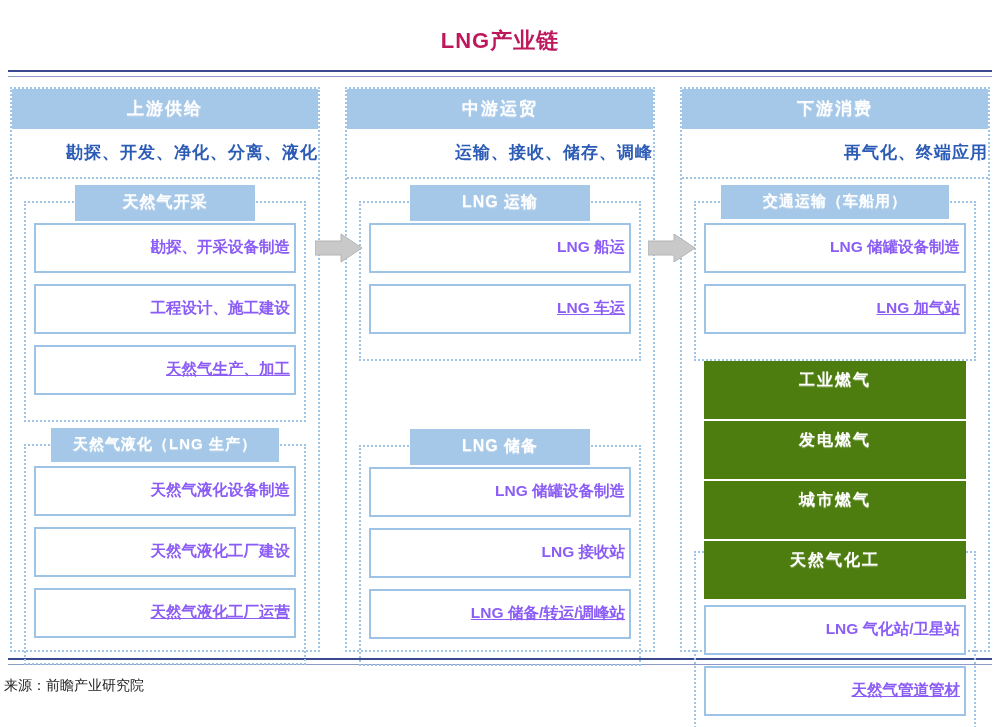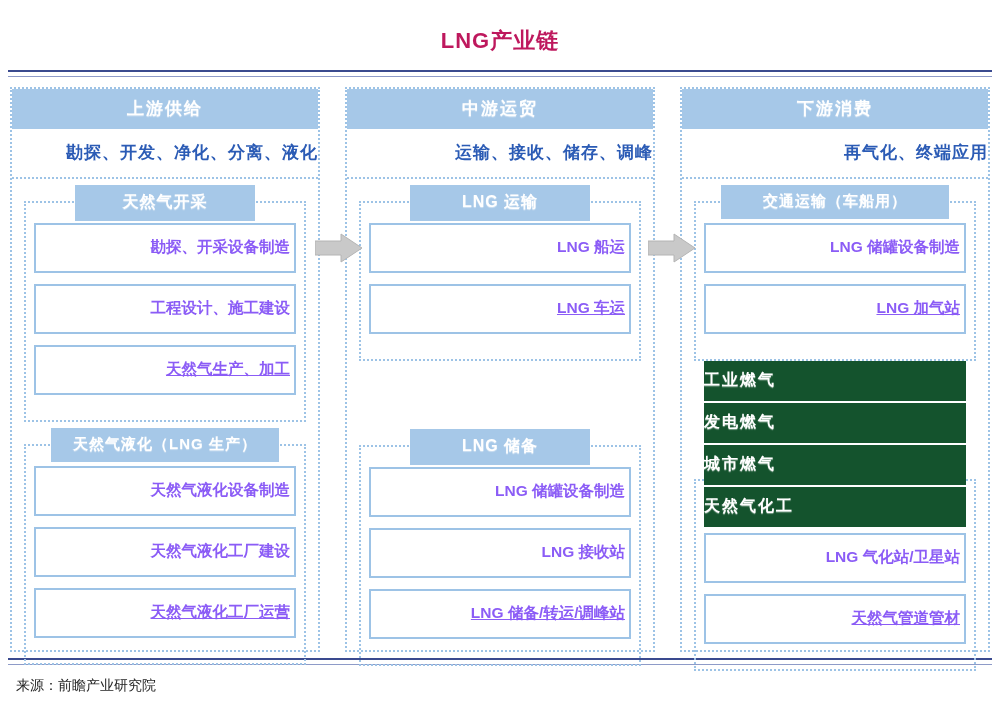--- a/index.html
+++ b/index.html
@@ -119,25 +119,26 @@
   }
   .item:last-child{margin-bottom:15px;text-decoration:underline;}
 
   
   .blue-stack{
     margin:0 22px;
     position:relative;
     z-index:2;
   }
   .blue-block{
-    background:#14532d;
+    background:#4d7c0f;
     color:#ffffff;
     font-size:16px;
     font-weight:700;
-    padding:9px 0 10px 0;
+    text-align:center;
+    padding:9px 0 28px 0;
     letter-spacing:2px;
     border-bottom:2px solid #ffffff;
     text-shadow:0 1px 1px rgba(255,255,255,.45);
     box-sizing:border-box;
   }
   .blue-block:last-child{border-bottom:none;}
 
   .spacer-mid{height:62px;}
 
   
@@ -151,21 +152,21 @@
   #arrow-2{left:648px;}
 
   
   #bottom-rule{
     margin:6px 8px 0 8px;
     height:4px;
     border-top:2px solid #3a4a8f;
     border-bottom:1px solid #8e9bc8;
   }
   #source{
-    margin:12px 0 0 16px;
+    margin:12px 0 0 4px;
     font-size:14px;
     color:#222222;
   }
 </style>
 </head>
 <body>
 
 <div id="title-area">
   <div id="page-title">LNG产业链</div>
 </div>

